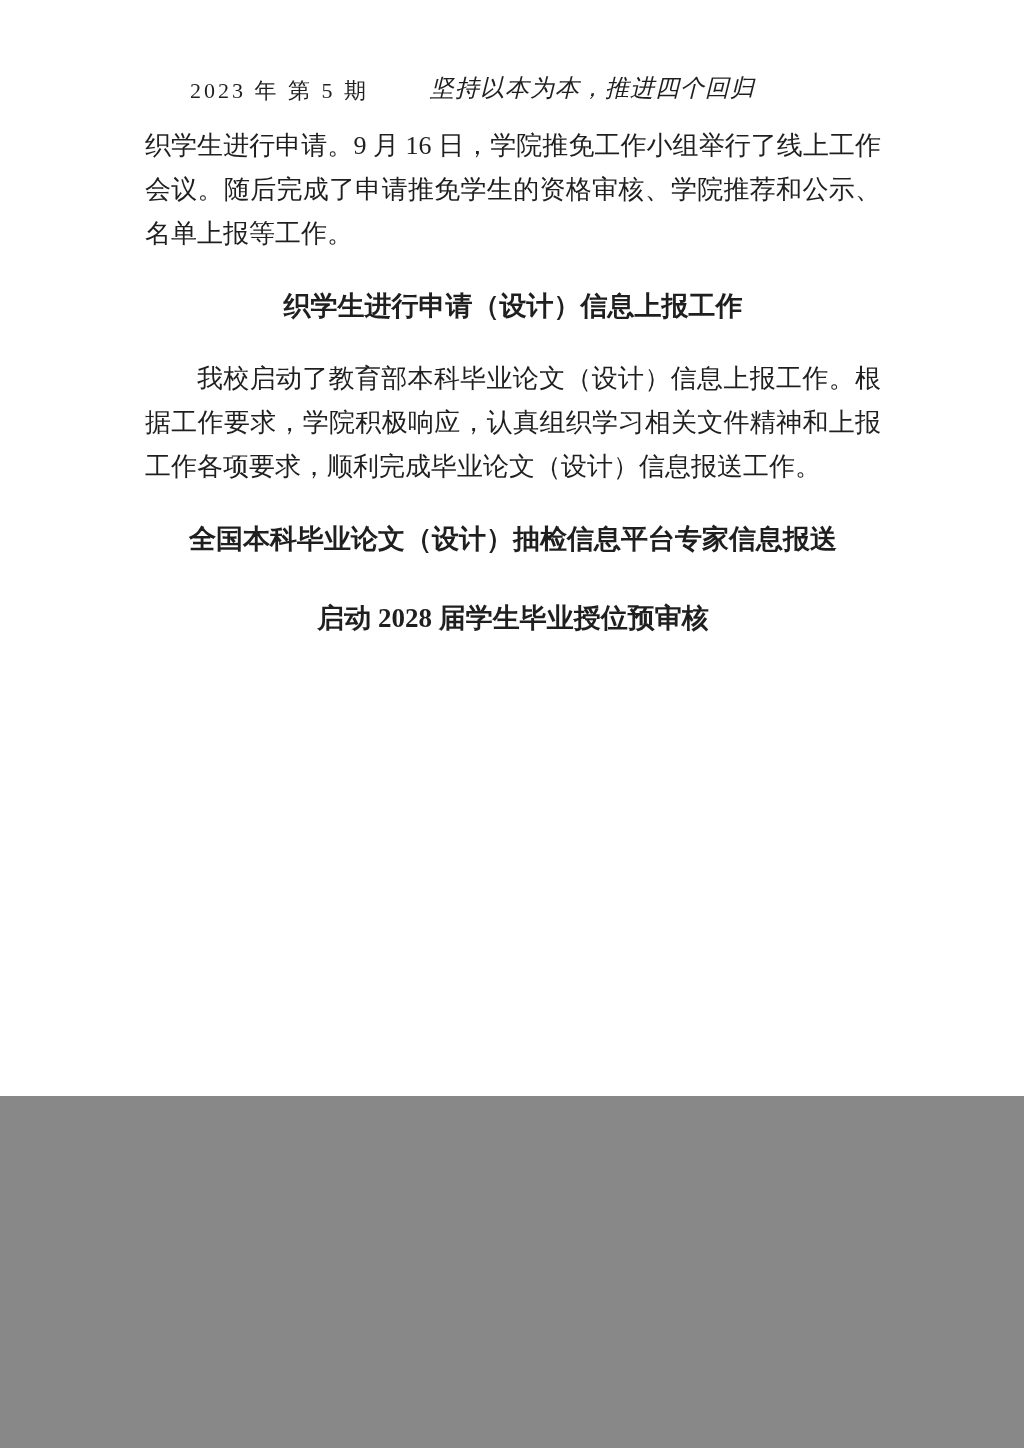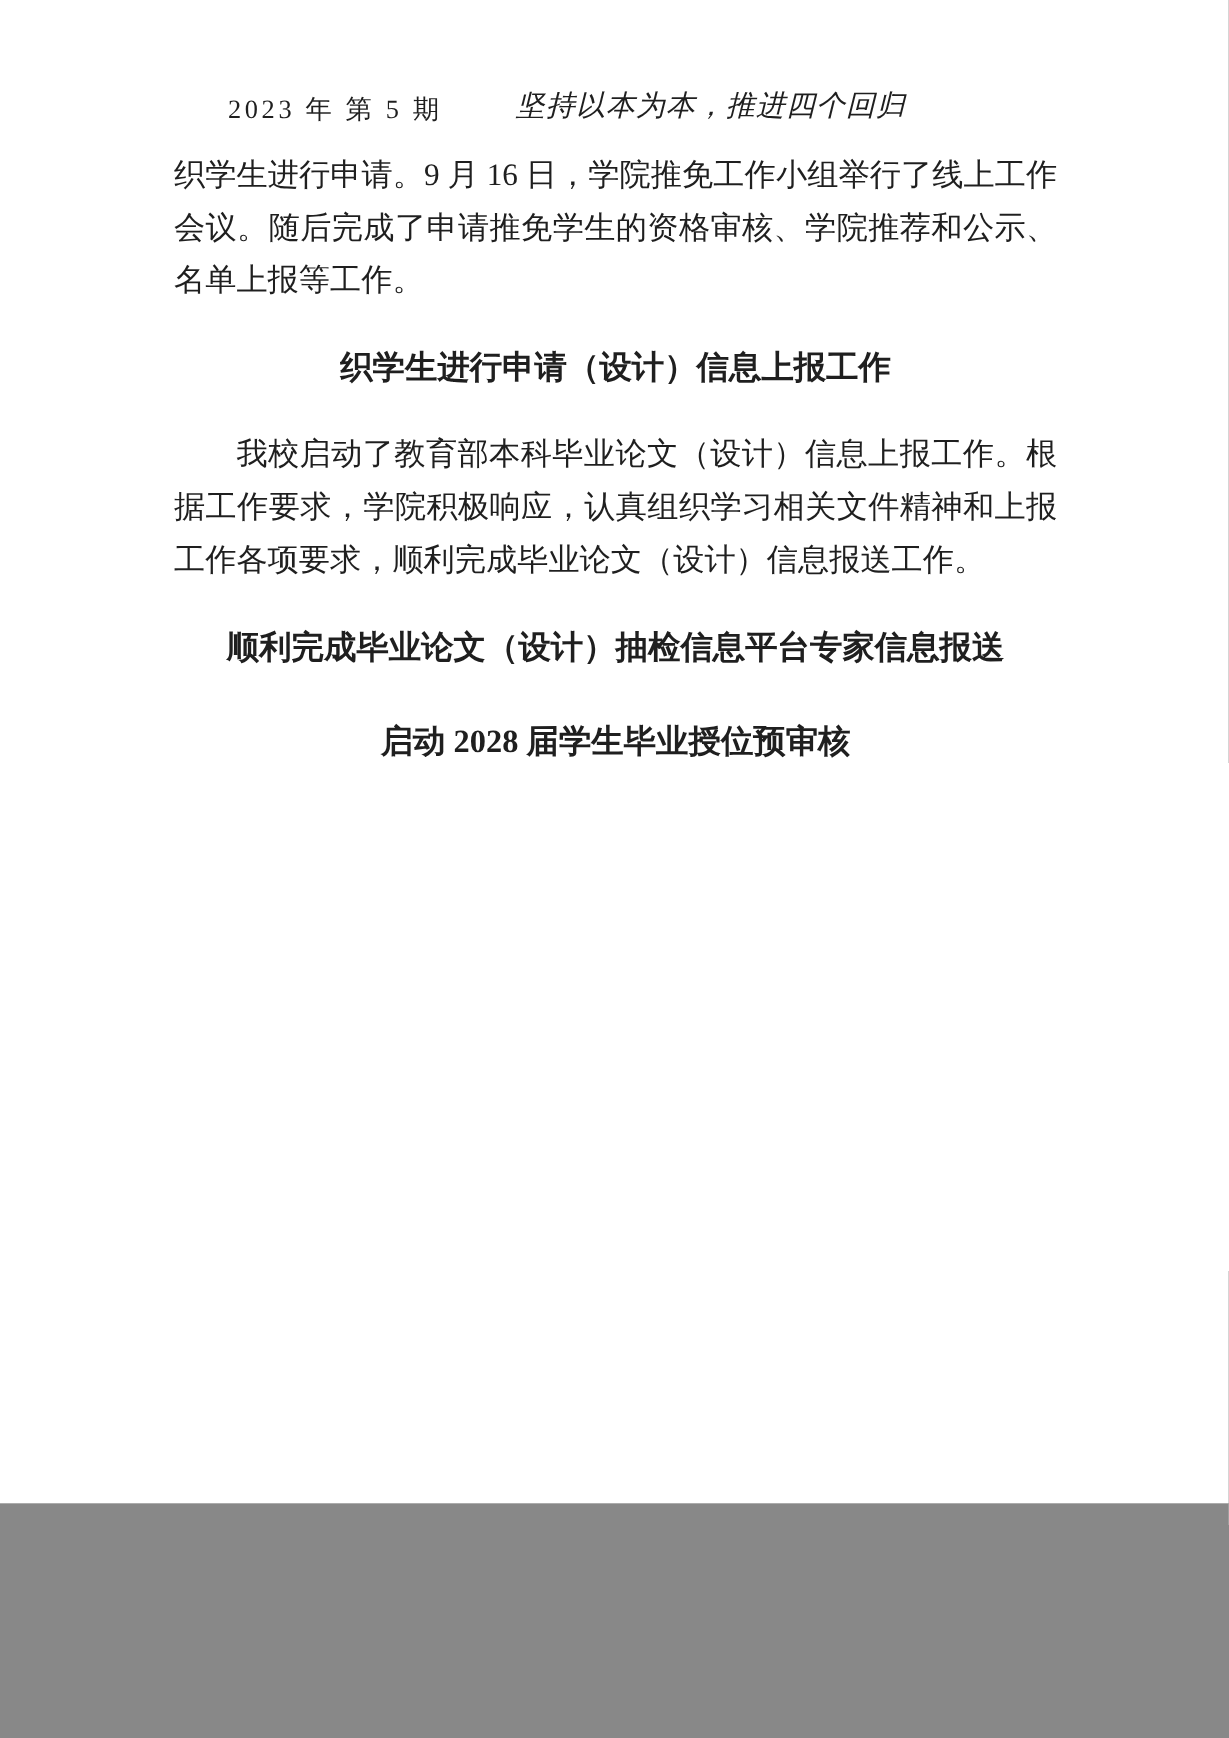--- a/index.html
+++ b/index.html
@@ -1,20 +1,20 @@
 <!DOCTYPE html>
 <html style="--brand: #c24038; --ink: #1f1f1f;"><head>
 <meta charset="utf-8">
 <style>
   :root { --brand: #c24038; --ink: #1f1f1f; }
   * { box-sizing: border-box; }
   html, body { margin: 0; padding: 0; background: #888; }
   .page {
     position: relative;
-    width: 1024px; height: 1253px;
+    width: 1024px; height: 1096px;
     margin: 0 auto;
     background: #ffffff;
     font-family: "Liberation Serif", "DejaVu Serif", serif;
     color: var(--ink);
     overflow: hidden;
   }
 
   
   .hdr-issue {
     position: absolute; left: 190px; top: 76px;
@@ -72,20 +72,20 @@
   <div class="hdr-issue">2023 年 第 5 期</div>
   <div class="hdr-slogan">坚持以本为本，推进四个回归</div>
 
 
   <div class="content">
     <p class="para">织学生进行申请。9 月 16 日，学院推免工作小组举行了线上工作会议。随后完成了申请推免学生的资格审核、学院推荐和公示、名单上报等工作。</p>
 
     <h2 class="sec">织学生进行申请（设计）信息上报工作</h2>
     <p class="para indent">我校启动了教育部本科毕业论文（设计）信息上报工作。根据工作要求，学院积极响应，认真组织学习相关文件精神和上报工作各项要求，顺利完成毕业论文（设计）信息报送工作。</p>
 
-    <h2 class="sec">顺利完成毕业论文（设计）抽检信息平台专家信息报送</h2>
+    <h2 class="sec">全国本科毕业论文（设计）抽检信息平台专家信息报送</h2>
 
     <h2 class="sec">启动 2028 届学生毕业授位预审核</h2>
   </div>
 
   <div class="page-num">69</div>
 
 </div>
 
 </body></html>

